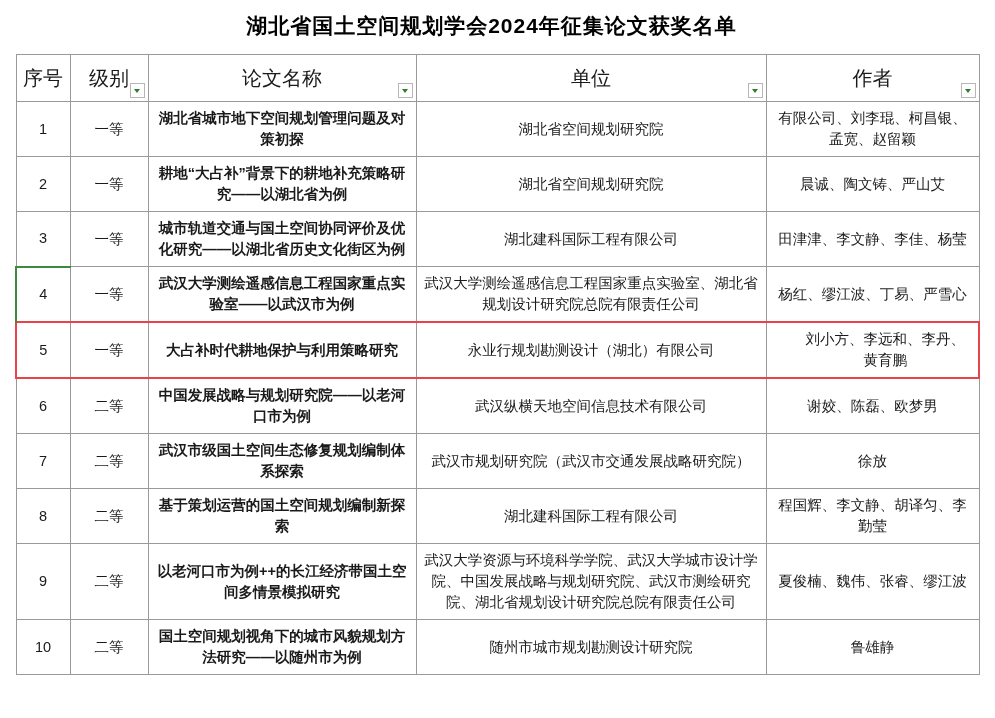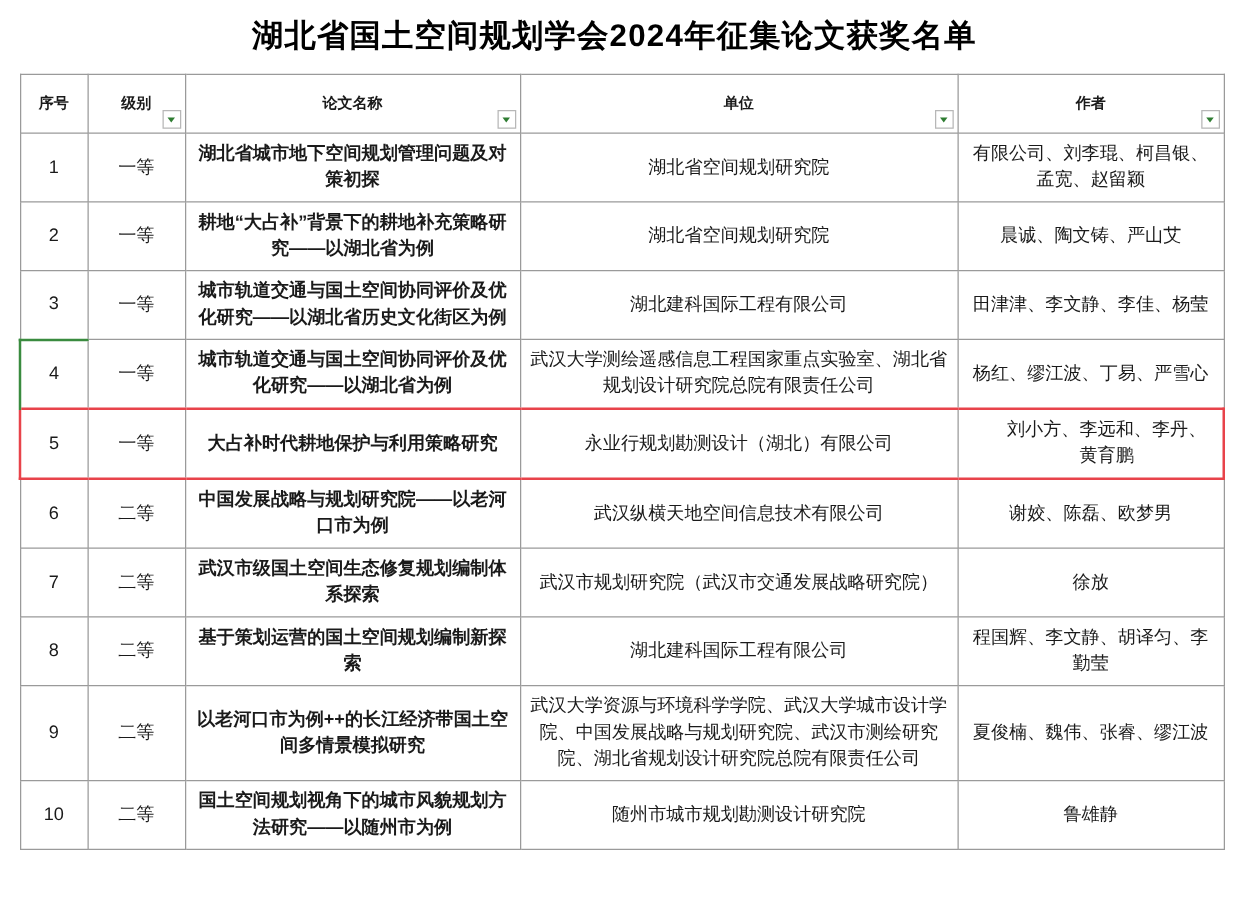--- a/index.html
+++ b/index.html
@@ -15,21 +15,21 @@
     overflow: hidden;
   }
   .page {
     position: relative;
     width: 995px;
     height: 718px;
     box-sizing: border-box;
   }
   .doc-title {
     text-align: center;
-    font-size: 25px;
+    font-size: 21px;
     font-weight: bold;
     letter-spacing: 1px;
     padding: 12px 12px 14px 0;
     color: #000;
   }
   table.award-table {
     border-collapse: collapse;
     width: 963px;
     margin: 0 auto;
     table-layout: fixed;
@@ -38,22 +38,22 @@
   table.award-table td {
     border: 1px solid #9a9a9a;
     text-align: center;
     vertical-align: middle;
     font-size: 14.5px;
     line-height: 1.45;
     padding: 6px 6px;
     color: #1a1a1a;
   }
   table.award-table thead th {
-    font-weight: bold;
-    font-size: 12px;
+    font-weight: normal;
+    font-size: 20px;
     height: 38px;
     position: relative;
     padding: 4px 6px;
   }
   .col-seq { width: 54px; }
   .col-level { width: 78px; }
   .col-paper { width: 268px; }
   .col-unit { width: 350px; }
   .col-author { width: 213px; }
 
@@ -162,21 +162,21 @@
         <td class="seq-cell">3</td>
         <td>一等</td>
         <td class="cell-paper">城市轨道交通与国土空间协同评价及优化研究——以湖北省历史文化街区为例</td>
         <td>湖北建科国际工程有限公司</td>
         <td>田津津、李文静、李佳、杨莹</td>
       </tr>
 
       <tr class="green-mark-row">
         <td class="seq-cell">4</td>
         <td>一等</td>
-        <td class="cell-paper">城市轨道交通与国土空间协同评价及优化研究——以湖北省为例</td>
+        <td class="cell-paper">武汉大学测绘遥感信息工程国家重点实验室——以武汉市为例</td>
         <td>武汉大学测绘遥感信息工程国家重点实验室、湖北省规划设计研究院总院有限责任公司</td>
         <td>杨红、缪江波、丁易、严雪心</td>
       </tr>
 
       <tr class="highlight-row">
         <td class="seq-cell">5</td>
         <td>一等</td>
         <td class="cell-paper">大占补时代耕地保护与利用策略研究</td>
         <td>永业行规划勘测设计（湖北）有限公司</td>
         <td>刘小方、李远和、李丹、黄育鹏</td>

